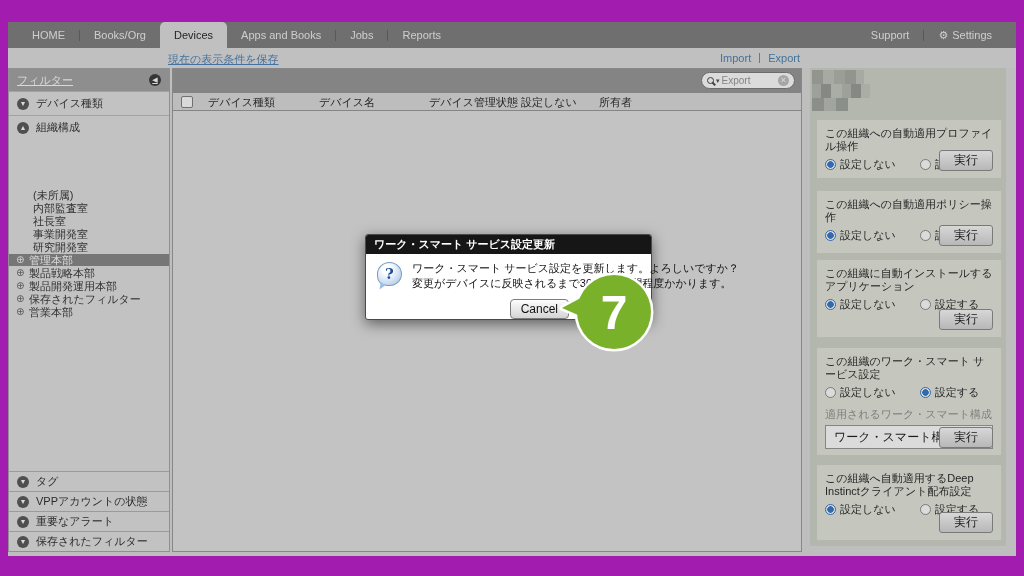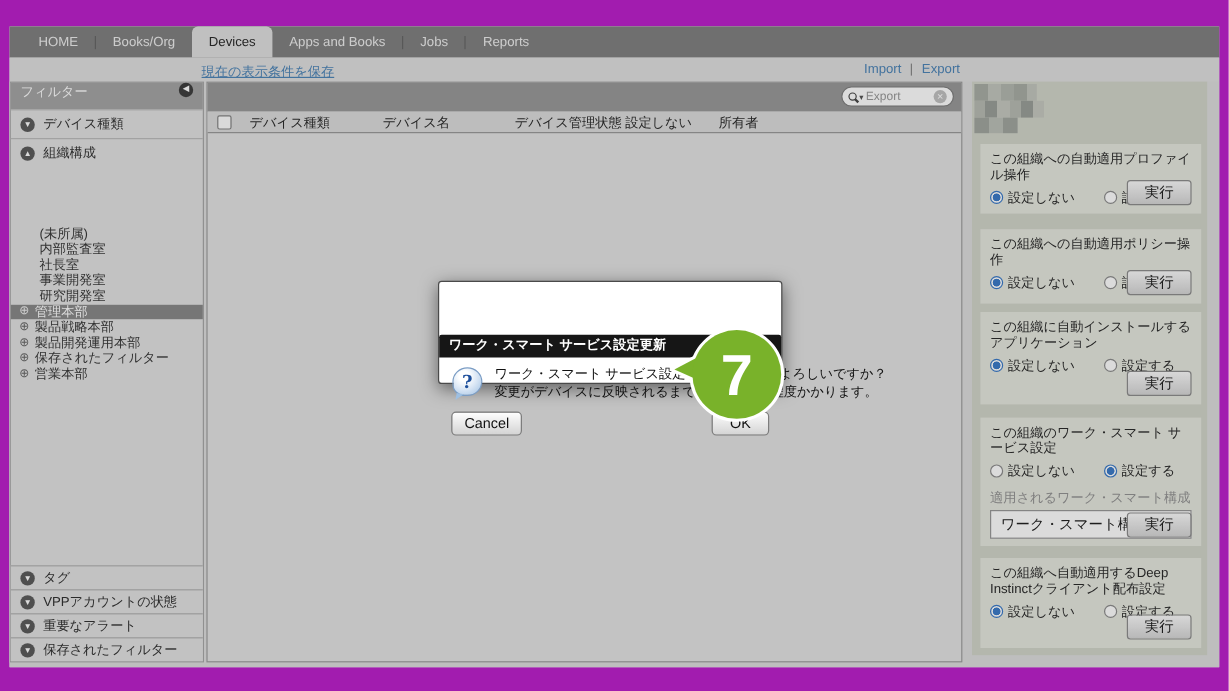--- a/index.html
+++ b/index.html
@@ -22,21 +22,21 @@
   .savelink { position:absolute; left:160px; top:4px; color:#4f86b8; }
   .impexp { position:absolute; right:216px; top:4px; display:flex; align-items:center; }
   .impexp a { color:#4f86b8; text-decoration:none; }
   .ie-sep { width:1px; height:10px; background:#8a8a8a; margin:0 8px; }
 
   
   .content { position:absolute; left:0; top:46px; width:100%; height:488px; background:#dedede; }
 
   
   .sidebar { position:absolute; left:0; top:0; width:162px; height:484px; background:#e2e2e2; border:1px solid #a8a8a8; }
-  .side-head { height:22px; background:#a6a6a6; color:#fdfdfd; font-size:11px; display:flex; padding:0 8px; }
+  .side-head { height:22px; background:#a6a6a6; color:#fdfdfd; font-size:11px; display:flex; align-items:center; padding:0 8px;text-decoration:underline; }
   .side-head .sp { flex:1; }
   .cicon { width:12px; height:12px; border-radius:50%; background:#5d5d5d; color:#fff; font-size:8px; line-height:12px; text-align:center; display:inline-block; flex:0 0 auto; }
   .cicon.dark { background:#3f3f3f; }
   .side-row { height:24px; display:flex; align-items:center; gap:7px; padding:0 8px; border-top:1px solid #bdbdbd; font-size:11px; color:#333; }
   .side-row:first-of-type{ border-top:none; }
   .tree { position:absolute; left:0; top:119px; width:100%; }
   .titem { height:12px; line-height:12px; font-size:11px; color:#3a3a3a; padding-left:24px; white-space:nowrap; overflow:hidden; margin:1px 0; }
   .titem.exp { padding-left:7px; }
   .titem .xic { display:inline-block; width:13px; font-size:10px; color:#6a6a6a; vertical-align:top; }
   .titem.sel { background:#8a8a8a; color:#fff; }
@@ -77,26 +77,26 @@
   .card5 { top:397px; height:75px; }
   .sel-label { color:#949494; margin-top:7px; }
   .selectbox { margin-top:3px; width:168px; height:24px; background:#fff; border:1px solid #9a9a9a; display:flex; align-items:center; padding:0 8px; font-size:12px; color:#222; position:relative; }
   .selectbox .chev { position:absolute; right:8px; top:8px; width:6px; height:6px; border-right:1.5px solid #555; border-bottom:1.5px solid #555; transform:rotate(45deg) translateY(-2px); }
 
   
   .dim { position:absolute; inset:0; background:rgba(0,0,0,0.14); z-index:50; }
 
   
   .dialog { position:absolute; left:365px; top:234px; width:287px; height:86px; background:#fff; border:1px solid #4a4a4a; border-radius:3px; box-shadow:0 4px 14px rgba(0,0,0,0.5); z-index:60; }
-  .dlg-title { height:19px; background:#161616; color:#fff; font-size:11px; font-weight:bold; line-height:19px; padding-left:8px; border-radius:2px 2px 0 0;margin-top:44px; }
+  .dlg-title { height:19px; background:#161616; color:#fff; font-size:11px; font-weight:bold; line-height:19px; padding-left:8px; border-radius:2px 2px 0 0; }
   .dlg-body { position:relative; padding:7px 10px 0 10px; }
   .qicon { position:absolute; left:11px; top:8px; width:25px; height:24px; border-radius:50% 50% 50% 40%; background:radial-gradient(circle at 38% 30%, #ffffff 0 20%, #d6e4f4 55%, #9dbfe2 100%); border:1px solid #7a9cc4; text-align:center; font-family:"DejaVu Serif",serif; font-weight:bold; font-size:15px; color:#1d4f9c; line-height:23px; }
   .qicon::after { content:""; position:absolute; left:2px; bottom:-5px; width:0; height:0; border-left:6px solid #9dbfe2; border-bottom:6px solid transparent; transform:rotate(10deg); }
   .dlg-text { margin-left:36px; font-size:11px; line-height:15px; color:#111; white-space:nowrap; }
-  .dlg-buttons { display:flex; justify-content:space-between; gap:24px; margin-top:8px; }
+  .dlg-buttons { display:flex; justify-content:flex-end; gap:24px; margin-top:8px; }
   .dlg-btn { min-width:48px; height:20px; padding:0 10px; background:linear-gradient(#fdfdfd,#d4d4d4); border:1px solid #7d7d7d; border-radius:4px; font-size:12px; color:#111; line-height:18px; text-align:center; }
 
   
   .badge { position:absolute; left:556px; top:262px; z-index:70; }
 </style>
 </head>
 <body>
 
 <div class="page">
   <div class="app">
@@ -104,20 +104,28 @@
     <div class="navbar">
       <div class="nav-tab">HOME</div>
       <div class="nav-sep"></div>
       <div class="nav-tab">Books/Org</div>
       <div class="nav-tab active">Devices</div>
       <div class="nav-tab">Apps and Books</div>
       <div class="nav-sep"></div>
       <div class="nav-tab">Jobs</div>
       <div class="nav-sep"></div>
       <div class="nav-tab">Reports</div>
+      <div class="nav-right">
+        <div class="nav-tab">Support</div>
+        <div class="nav-sep"></div>
+        <div class="nav-tab">
+          <span class="gear">⚙</span>
+          <span>Settings</span>
+        </div>
+      </div>
     </div>
 
     <div class="subheader">
       <a class="savelink" href="#">現在の表示条件を保存</a>
       <div class="impexp">
         <a href="#">Import</a>
         <div class="ie-sep"></div>
         <a href="#">Export</a>
       </div>
     </div>

